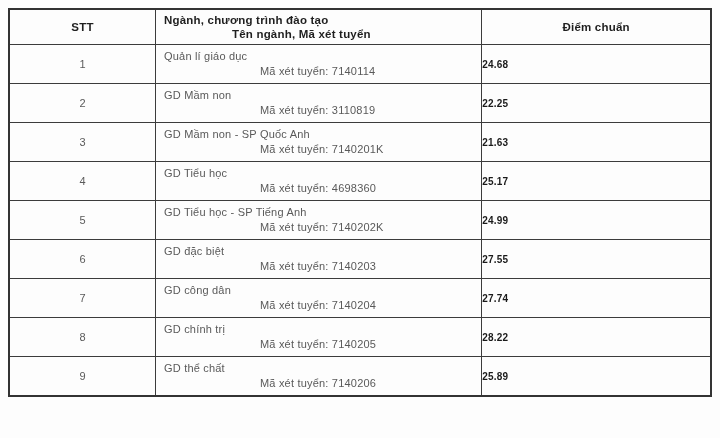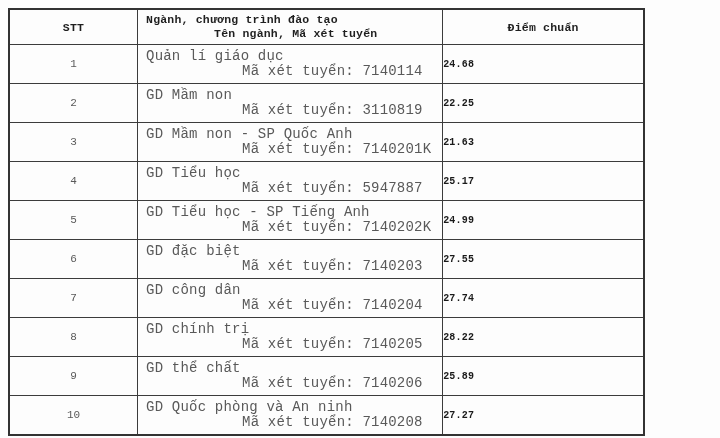--- a/index.html
+++ b/index.html
@@ -5,24 +5,23 @@
   * { margin: 0; padding: 0; box-sizing: border-box; }
   html, body {
     width: 720px; height: 438px;
     background: #fdfdfd;
     font-family: "Liberation Sans", sans-serif;
     overflow: hidden;
   }
   .score-table {
     position: absolute;
     left: 8px; top: 8px;
-    width: 637px;
+    width: 704px;
     border-collapse: collapse;
     border: 2px solid #333333;
-    font-family: Liberation Mono, monospace;
   }
   .score-table th, .score-table td {
     border: 1px solid #3c3c3c;
     vertical-align: middle;
   }
   
   .col-stt   { width: 147px; }
   .col-prog  { width: 327px; }
   .col-score { width: 230px; }
 
@@ -41,21 +40,21 @@
 
   
   tbody td { height: 39px; }
   td.cell-stt {
     text-align: center;
     font-size: 11px;
     color: #5a5a5a;
   }
   td.cell-prog {
     padding: 4px 6px 4px 8px;
-    font-size: 14px;
+    font-size: 11px;
     color: #595959;
     letter-spacing: 0.2px;
   }
   .prog-name { display: block; line-height: 15px; }
   .prog-code { display: block; line-height: 15px; padding-left: 96px; }
   td.cell-score {
     text-align: left;
     font-size: 10px;
     font-weight: bold;
     color: #1a1a1a;
@@ -103,21 +102,21 @@
         <td class="cell-prog">
           <span class="prog-name">GD Mầm non - SP Quốc Anh</span>
           <span class="prog-code">Mã xét tuyển: 7140201K</span>
         </td>
         <td class="cell-score"><span>21.63</span></td>
       </tr>
       <tr>
         <td class="cell-stt"><span>4</span></td>
         <td class="cell-prog">
           <span class="prog-name">GD Tiểu học</span>
-          <span class="prog-code">Mã xét tuyển: 5947887</span>
+          <span class="prog-code">Mã xét tuyển: 4698360</span>
         </td>
         <td class="cell-score"><span>25.17</span></td>
       </tr>
       <tr>
         <td class="cell-stt"><span>5</span></td>
         <td class="cell-prog">
           <span class="prog-name">GD Tiểu học - SP Tiếng Anh</span>
           <span class="prog-code">Mã xét tuyển: 7140202K</span>
         </td>
         <td class="cell-score"><span>24.99</span></td>
@@ -147,22 +146,14 @@
         <td class="cell-score"><span>28.22</span></td>
       </tr>
       <tr>
         <td class="cell-stt"><span>9</span></td>
         <td class="cell-prog">
           <span class="prog-name">GD thể chất</span>
           <span class="prog-code">Mã xét tuyển: 7140206</span>
         </td>
         <td class="cell-score"><span>25.89</span></td>
       </tr>
-      <tr>
-        <td class="cell-stt"><span>10</span></td>
-        <td class="cell-prog">
-          <span class="prog-name">GD Quốc phòng và An ninh</span>
-          <span class="prog-code">Mã xét tuyển: 7140208</span>
-        </td>
-        <td class="cell-score"><span>27.27</span></td>
-      </tr>
     </tbody>
 </table>
 
 </body></html>

